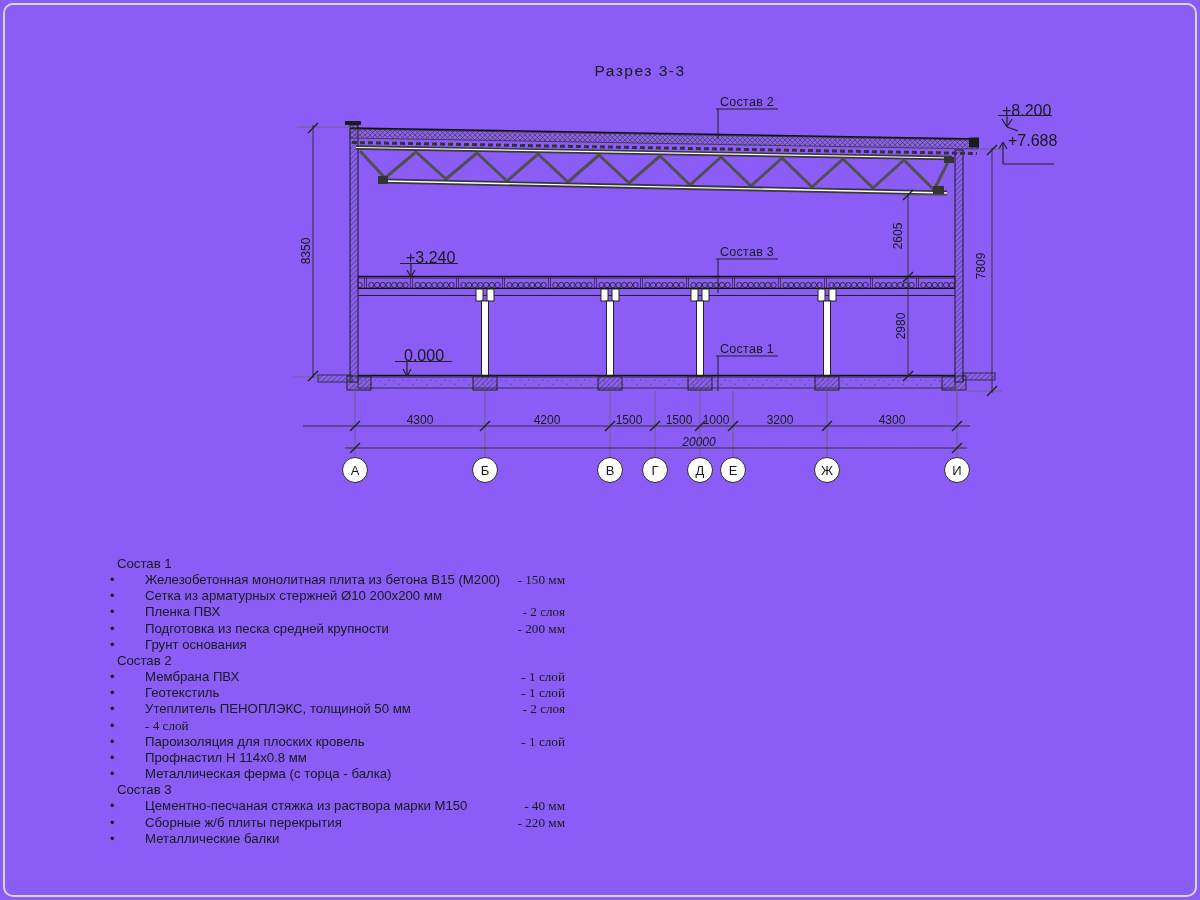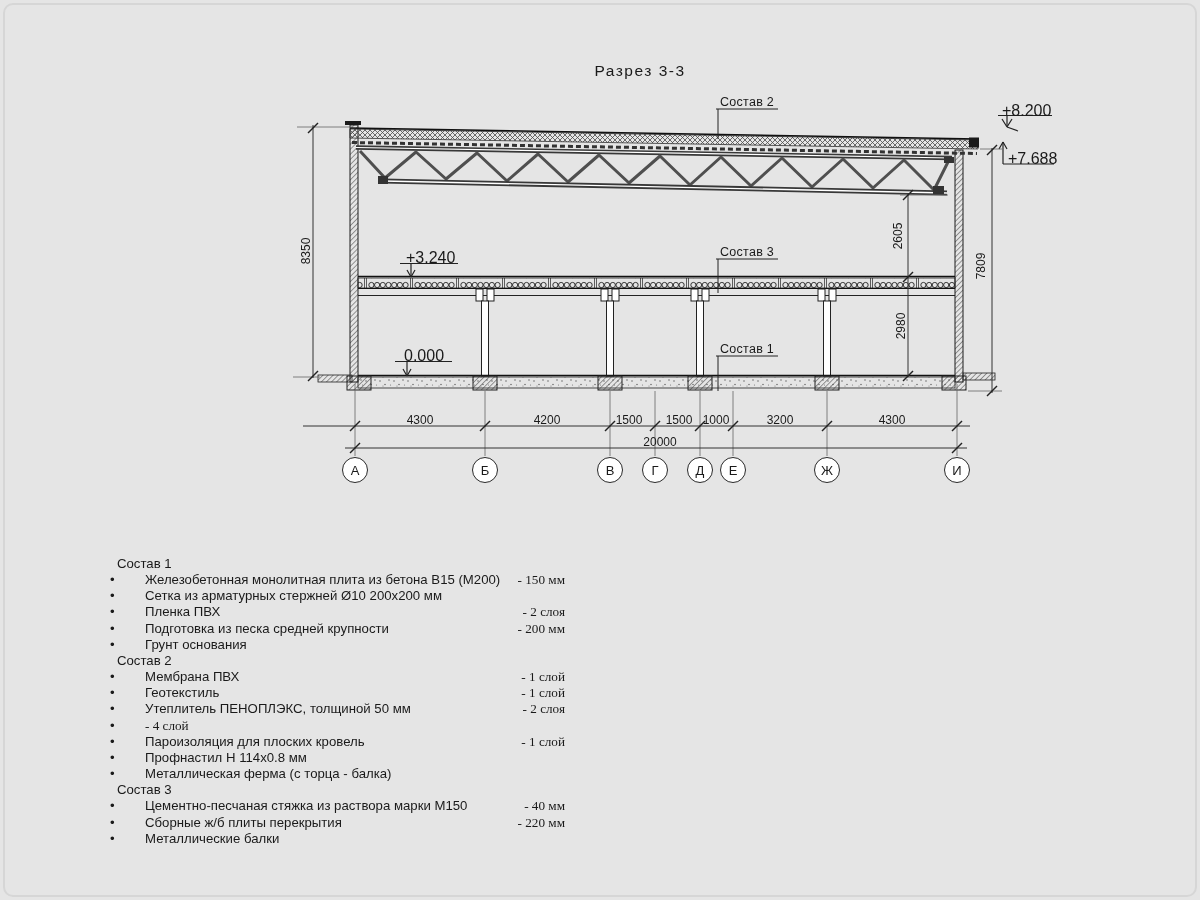--- a/index.html
+++ b/index.html
@@ -1,16 +1,16 @@
 <!DOCTYPE html>
 <html><head>
 <meta charset="utf-8">
 <style>
   html,body{margin:0;padding:0;background:#fff;}
-  #page{position:relative;width:1200px;height:900px;background:#e5e5e5;overflow:hidden;
+  #page{position:relative;width:1200px;height:900px;background:#8b5cf6;overflow:hidden;
         font-family:"Liberation Sans",sans-serif;color:#1a1a1a;}
   #frame{position:absolute;left:3px;top:3px;right:3px;bottom:3px;border:2px solid #d6d6d6;border-radius:10px;}
   .abs{position:absolute;}
   .cad{font-size:12.5px;letter-spacing:.3px;white-space:nowrap;}
   .title{font-size:15.5px;letter-spacing:1.5px;text-align:center;}
   .dimt{font-size:12px;text-align:center;white-space:nowrap;}
   .vdim{transform:rotate(-90deg);transform-origin:center center;}
   .elev{font-size:16px;white-space:nowrap;}
   .axis{width:26px;height:26px;border:1.3px solid #2a2a2a;border-radius:50%;
         text-align:center;line-height:25px;font-size:13px;background:#fff;box-sizing:border-box;}
@@ -193,37 +193,37 @@
     </g>
   </svg>
 
   <div class="abs title" style="left:555px;top:62px;width:170px;">Разрез 3-3</div>
 
   <div class="abs cad" style="left:702px;top:95px;width:90px;text-align:center;">Состав 2</div>
   <div class="abs cad" style="left:702px;top:245px;width:90px;text-align:center;">Состав 3</div>
   <div class="abs cad" style="left:702px;top:342px;width:90px;text-align:center;">Состав 1</div>
 
   <div class="abs elev" style="left:1002px;top:102px;">+8.200</div>
-  <div class="abs elev" style="left:1008px;top:150px;">+7.688</div>
+  <div class="abs elev" style="left:1008px;top:132px;">+7.688</div>
   <div class="abs elev" style="left:406px;top:249px;">+3.240</div>
   <div class="abs elev" style="left:404px;top:347px;">0.000</div>
 
   <div class="abs dimt vdim" style="left:281px;top:244px;width:50px;">8350</div>
   <div class="abs dimt vdim" style="left:873px;top:229px;width:50px;">2605</div>
   <div class="abs dimt vdim" style="left:876px;top:319px;width:50px;">2980</div>
   <div class="abs dimt vdim" style="left:956px;top:259px;width:50px;">7809</div>
 
   <div class="abs dimt" style="left:402px;top:413px;width:36px;">4300</div>
   <div class="abs dimt" style="left:529px;top:413px;width:36px;">4200</div>
   <div class="abs dimt" style="left:611px;top:413px;width:36px;">1500</div>
   <div class="abs dimt" style="left:661px;top:413px;width:36px;">1500</div>
   <div class="abs dimt" style="left:698px;top:413px;width:36px;">1000</div>
   <div class="abs dimt" style="left:762px;top:413px;width:36px;">3200</div>
   <div class="abs dimt" style="left:874px;top:413px;width:36px;">4300</div>
-  <div class="abs dimt" style="left:635px;top:435px;width:50px;">20000</div>
+  <div class="abs dimt" style="left:674px;top:435px;width:50px;font-style:italic;">20000</div>
 
   <div class="abs axis" style="left:342px;top:457px;">А</div>
   <div class="abs axis" style="left:472px;top:457px;">Б</div>
   <div class="abs axis" style="left:597px;top:457px;">В</div>
   <div class="abs axis" style="left:642px;top:457px;">Г</div>
   <div class="abs axis" style="left:687px;top:457px;">Д</div>
   <div class="abs axis" style="left:720px;top:457px;">Е</div>
   <div class="abs axis" style="left:814px;top:457px;">Ж</div>
   <div class="abs axis" style="left:944px;top:457px;">И</div>
 

